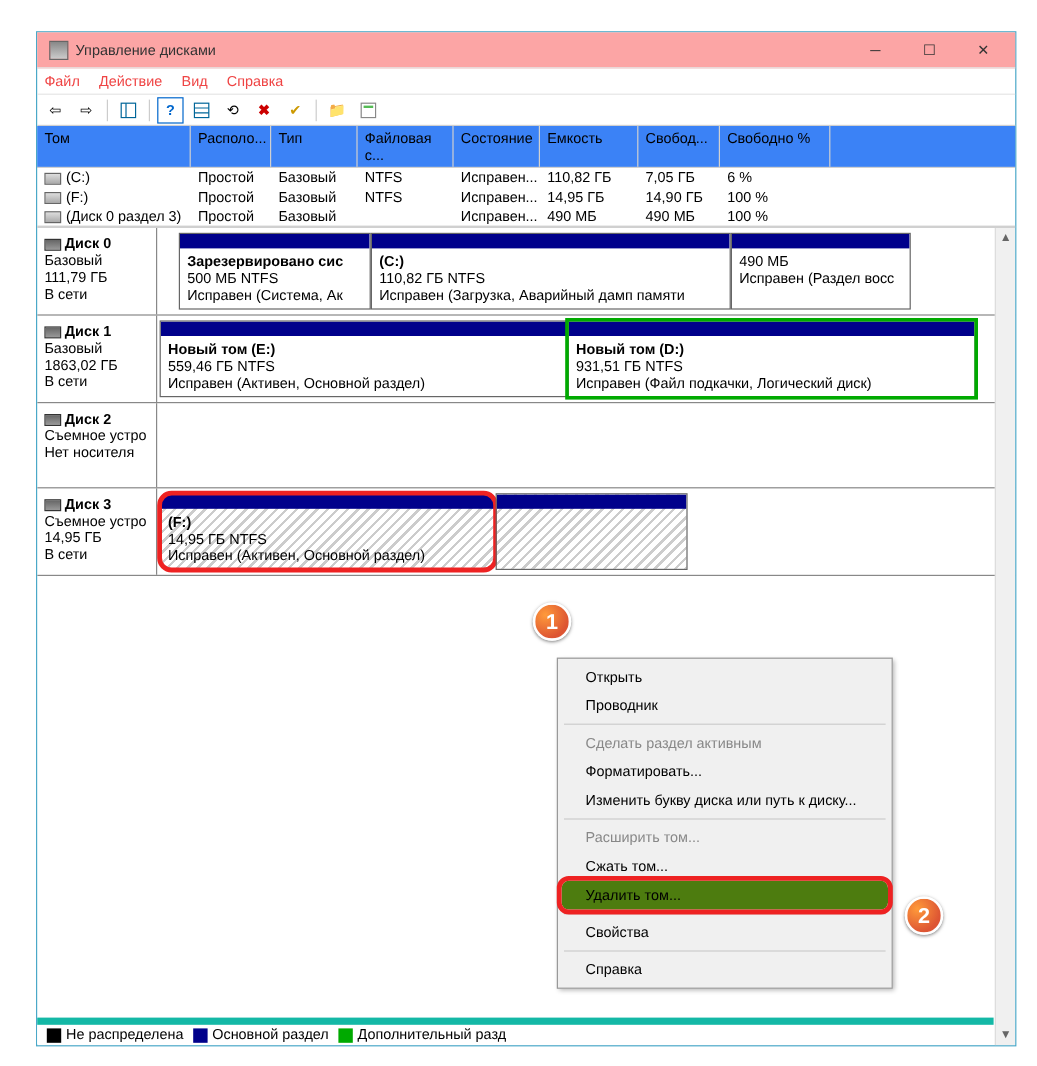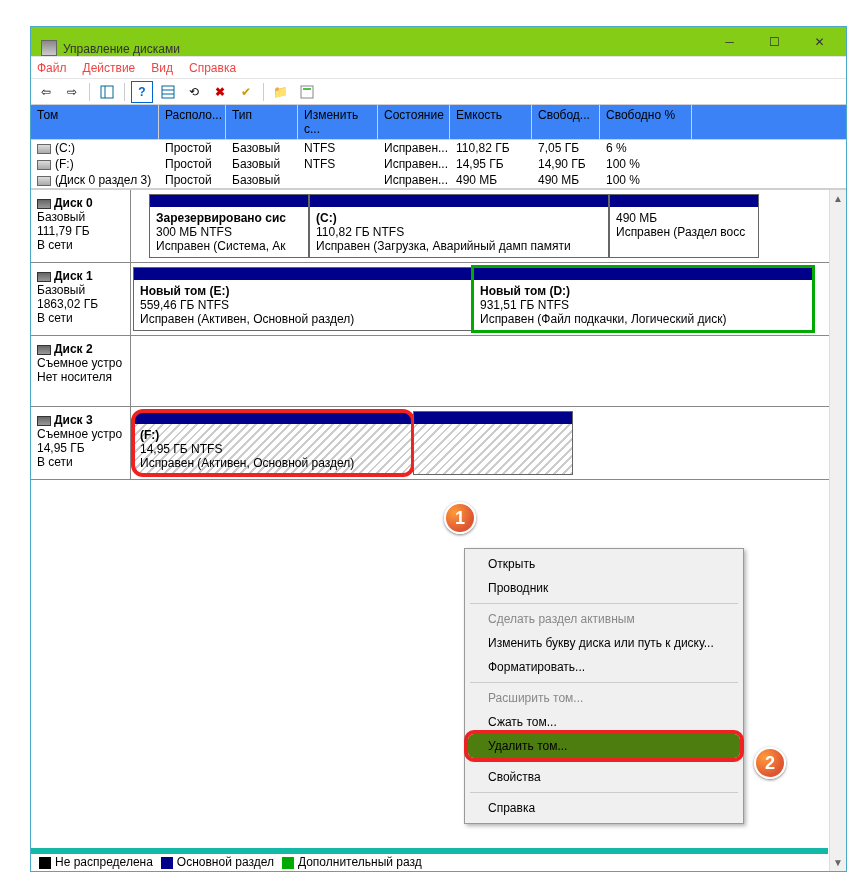--- a/index.html
+++ b/index.html
@@ -1,18 +1,18 @@
 <!DOCTYPE html>
 <html><head>
 <meta charset="utf-8">
 <style>
 * { box-sizing: border-box; margin: 0; padding: 0; font-family: "Segoe UI", Tahoma, sans-serif; font-size: 12px; }
 body { background: #fff; width: 864px; height: 888px; overflow: hidden; position: relative; }
 .window { border: 1px solid #4aa8c8; position: absolute; left: 30px; top: 26px; width: 817px; height: 846px; background: #fff; display: flex; flex-direction: column; }
-.titlebar { background: #84cc16; height: 30px; display: flex; align-items: flex-end; padding: 0 4px; border-bottom: 1px solid #e5e5e5; }
+.titlebar { background: #fca5a5; height: 30px; display: flex; align-items: center; padding: 0 4px; border-bottom: 1px solid #e5e5e5; }
 .titlebar .app-icon { width: 16px; height: 16px; margin: 0 6px; background: linear-gradient(#888,#ccc); border: 1px solid #666; }
 .titlebar .title { flex: 1; color: #333; }
 .titlebar .win-btns { display: flex; }
 .win-btn { width: 45px; height: 28px; display: flex; align-items: center; justify-content: center; color: #333; }
 .menubar { height: 22px; display: flex; align-items: center; gap: 16px; padding: 0 6px; border-bottom: 1px solid #e5e5e5; }
 .menubar span { color: #ef4444; }
 .toolbar { height: 26px; display: flex; align-items: center; gap: 4px; padding: 0 4px; border-bottom: 1px solid #d0d0d0; }
 .tb-btn { width: 22px; height: 22px; display: flex; align-items: center; justify-content: center; border: 1px solid transparent; }
 .sep { width: 1px; height: 18px; background: #ccc; margin: 0 2px; }
 .content { flex: 1; display: flex; flex-direction: column; }
@@ -116,21 +116,21 @@
       </div>
   </div>
 
   <div class="content">
 
     <div class="volumes-table">
       <div class="vt-header">
         <div class="col c0">Том</div>
         <div class="col c1">Располо...</div>
         <div class="col c2">Тип</div>
-        <div class="col c3">Изменить с...</div>
+        <div class="col c3">Файловая с...</div>
         <div class="col c4">Состояние</div>
         <div class="col c5">Емкость</div>
         <div class="col c6">Свобод...</div>
         <div class="col c7">Свободно %</div>
       </div>
       <div id="vt-rows">
           <div class="vt-row">
             <div class="col c0"><span class="vol-ico"></span>(C:)</div>
   <div class="col c1">Простой</div>
             <div class="col c2">Базовый</div>
@@ -169,21 +169,21 @@
             <div class="disk-label">
               <div class="disk-name"><span class="disk-ico"></span>Диск 0</div>
               <div>Базовый</div>
               <div>111,79 ГБ</div>
               <div>В сети</div>
             </div>
             <div class="disk-parts">
               <div class="partition" style="width: 160px; margin-left: 16px;">
                 <div class="bar"></div>
                 <div class="p-name">Зарезервировано сис</div>
-                <div class="p-size">300 МБ NTFS</div>
+                <div class="p-size">500 МБ NTFS</div>
                 <div class="p-stat">Исправен (Система, Ак</div>
               </div>
               <div class="partition" style="width: 300px;">
                 <div class="bar"></div>
                 <div class="p-name">(C:)</div>
                 <div class="p-size">110,82 ГБ NTFS</div>
                 <div class="p-stat">Исправен (Загрузка, Аварийный дамп памяти</div>
               </div>
               <div class="partition" style="width: 150px;">
                 <div class="bar"></div>
@@ -260,22 +260,22 @@
       <span><span class="sw" style="background:#0a0"></span><span>Дополнительный разд</span></span>
     </div>
   </div>
 </div>
 
 <div class="context-menu" style="left:464px;top:548px;">
   <div class="item">Открыть</div>
   <div class="item">Проводник</div>
   <div class="divider"></div>
   <div class="item disabled">Сделать раздел активным</div>
+  <div class="item">Форматировать...</div>
   <div class="item">Изменить букву диска или путь к диску...</div>
-  <div class="item">Форматировать...</div>
   <div class="divider"></div>
   <div class="item disabled">Расширить том...</div>
   <div class="item">Сжать том...</div>
   <div class="item sel highlight-red">Удалить том...</div>
   <div class="divider"></div>
   <div class="item">Свойства</div>
   <div class="divider"></div>
   <div class="item">Справка</div>
 </div>
 

